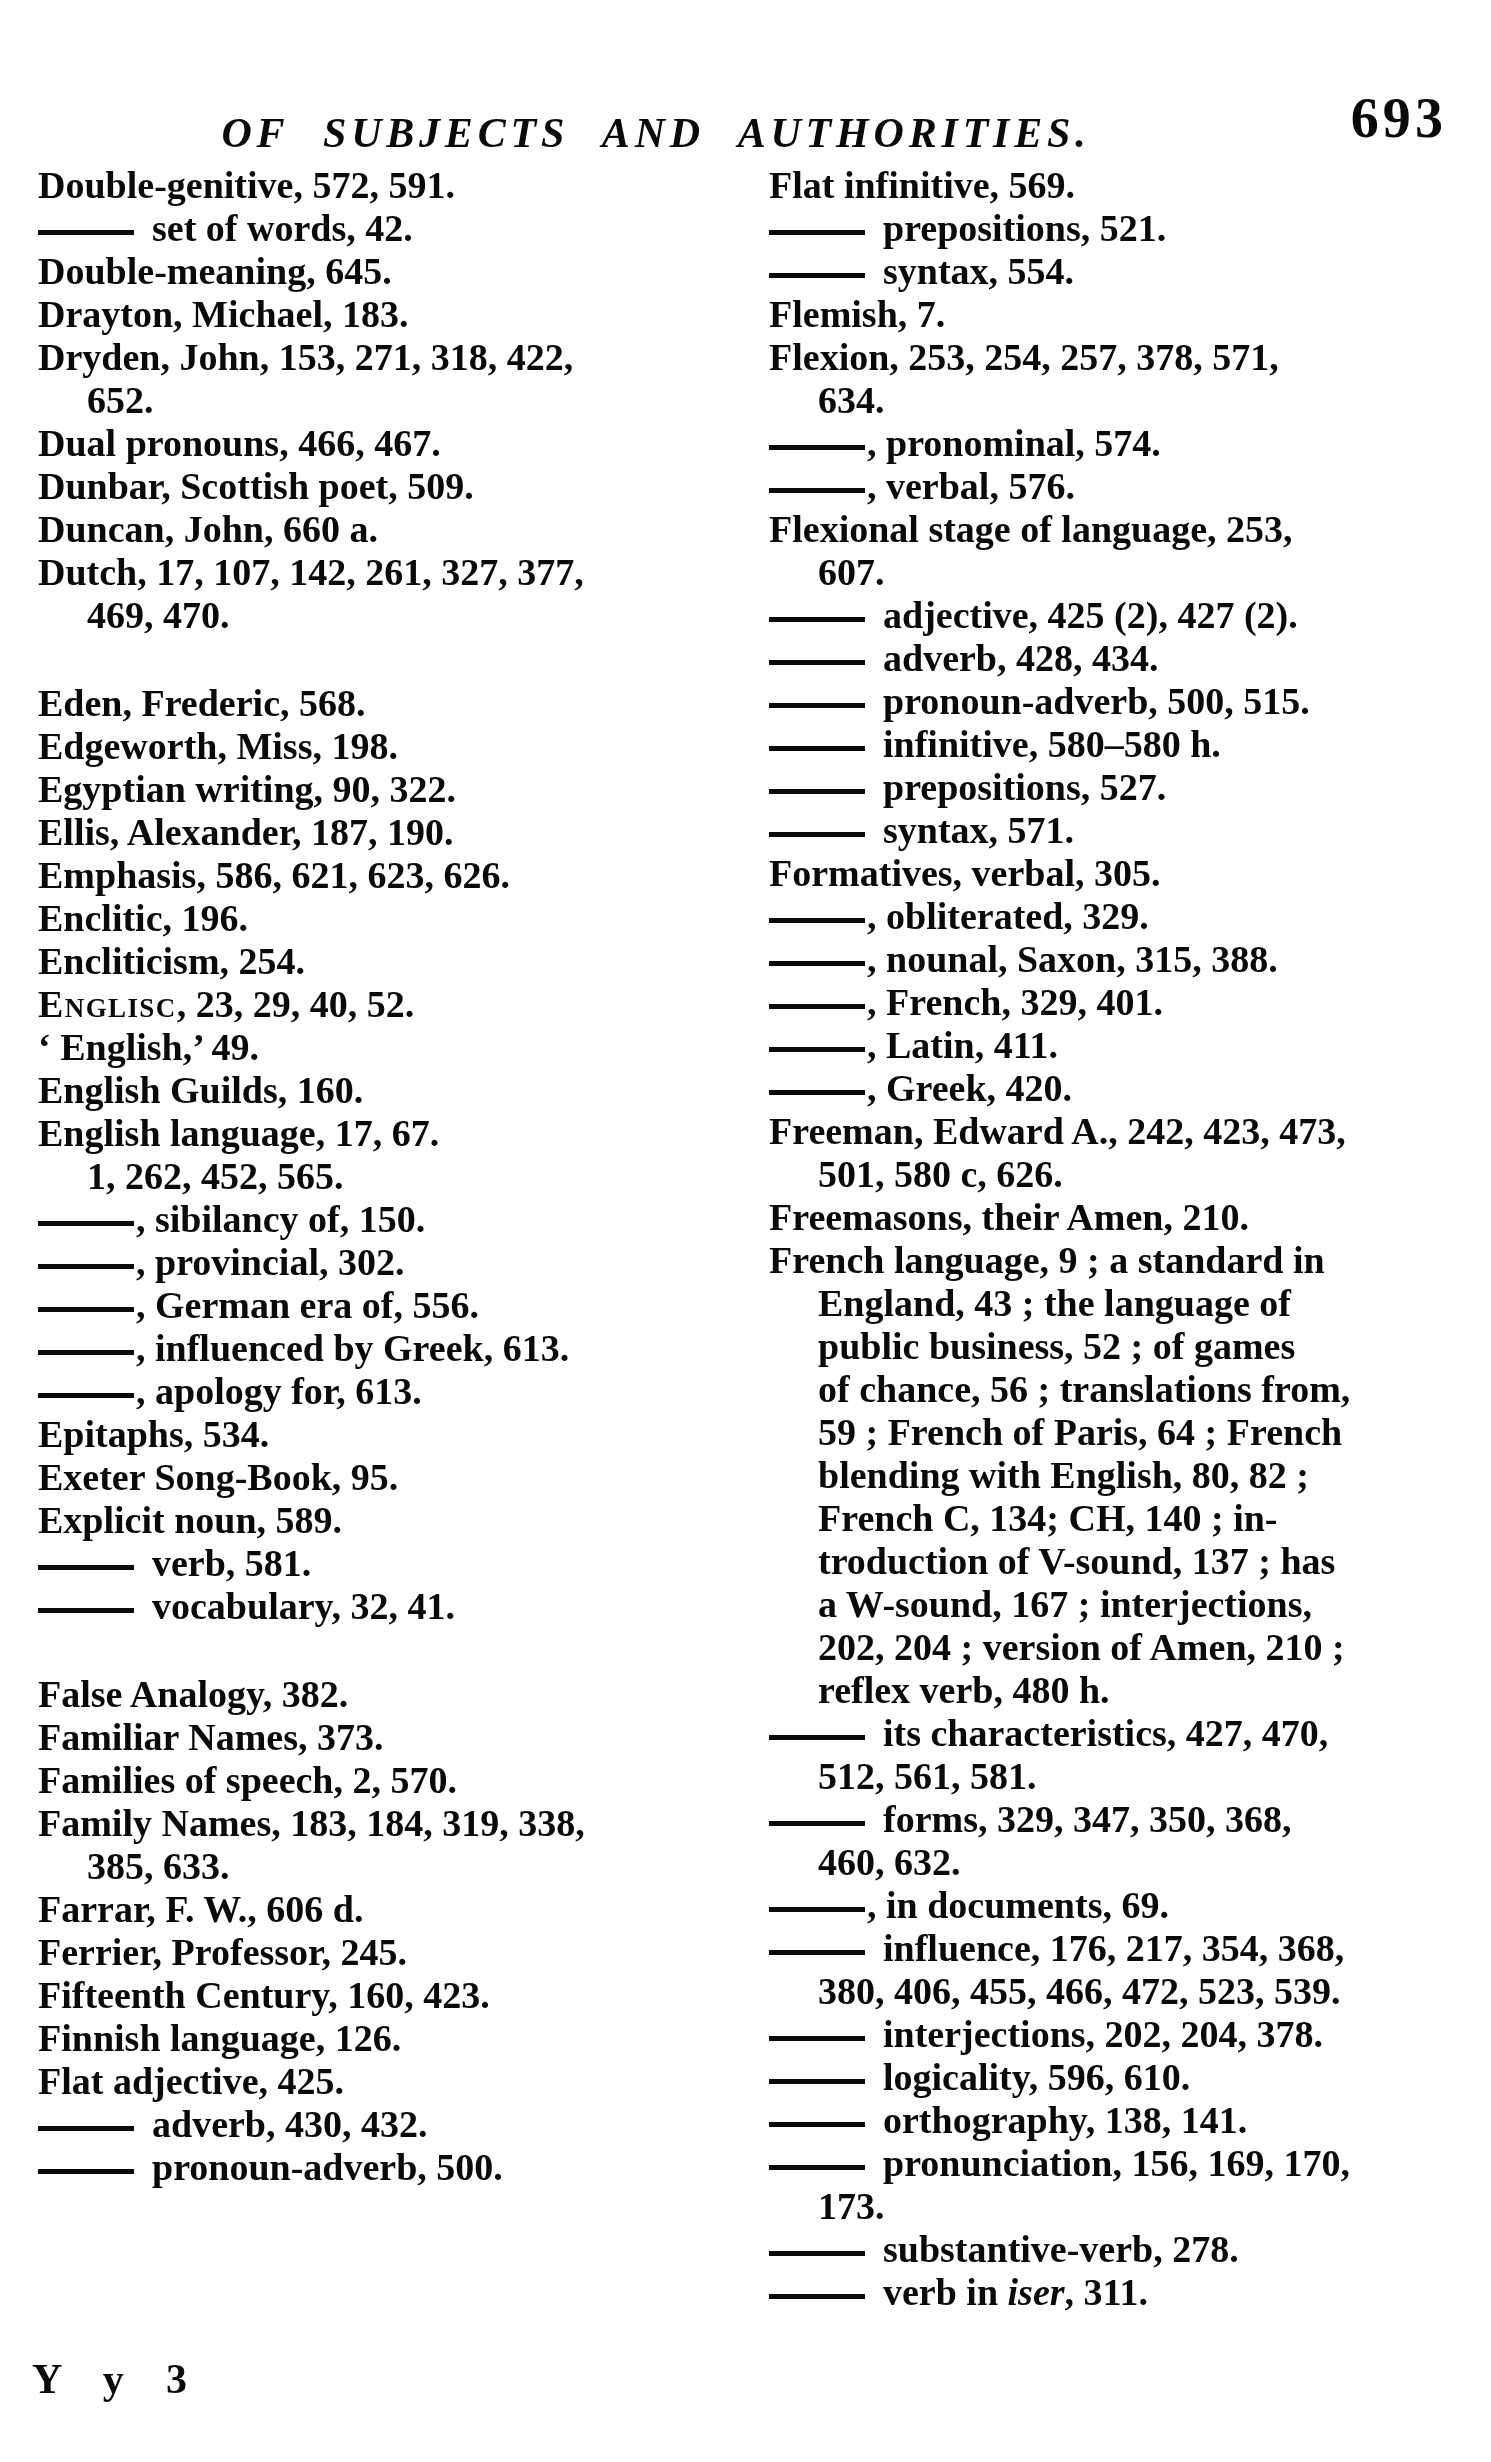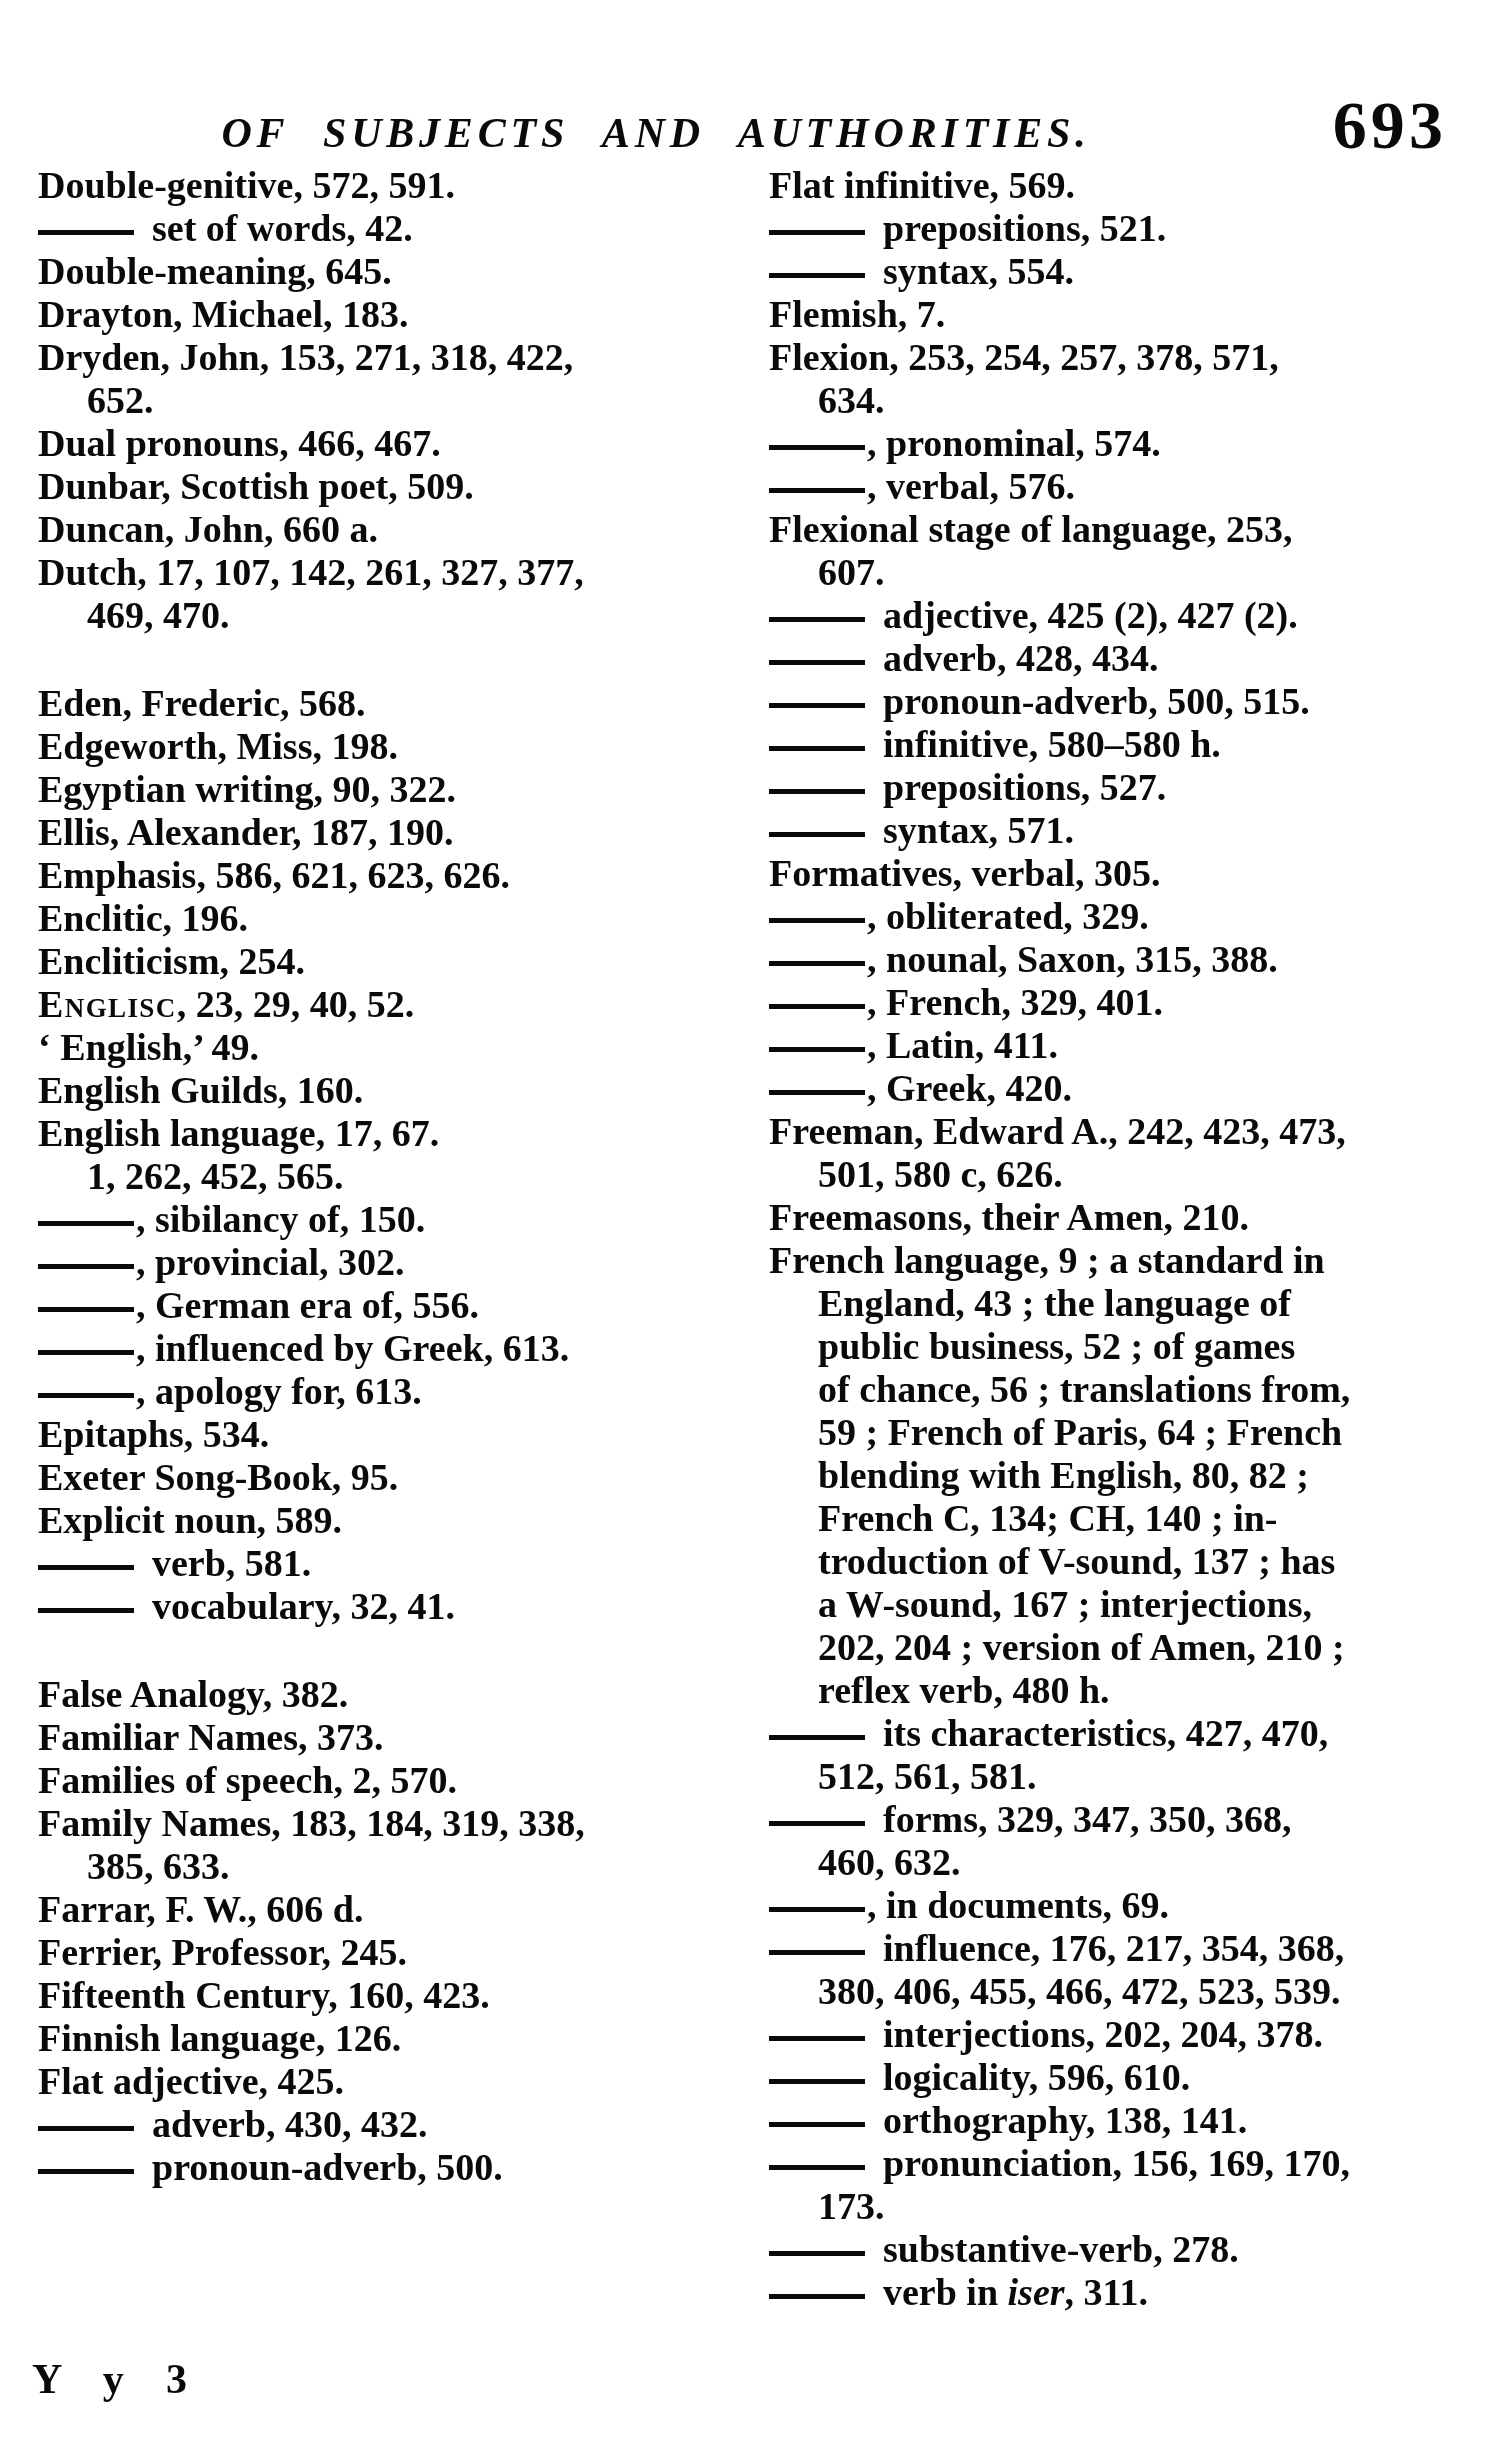--- a/index.html
+++ b/index.html
@@ -17,21 +17,21 @@
     text-align:center;
     font-style:italic;
     font-size:42px;
     letter-spacing:4.8px;
     word-spacing:19px;
     white-space:nowrap;
     margin-left:48px;
   }
   .page-number{
     position:absolute;top:86px;right:45px;
-    font-size:68px;
+    font-size:56px;
     letter-spacing:4.1px;
   }
   .column{position:absolute;top:164px;width:693px;}
   .col-left{left:38px;}
   .col-right{left:769px;}
   .group + .group{margin-top:45px;}
   .line{
     font-size:38px;
     line-height:43px;
     height:43px;

